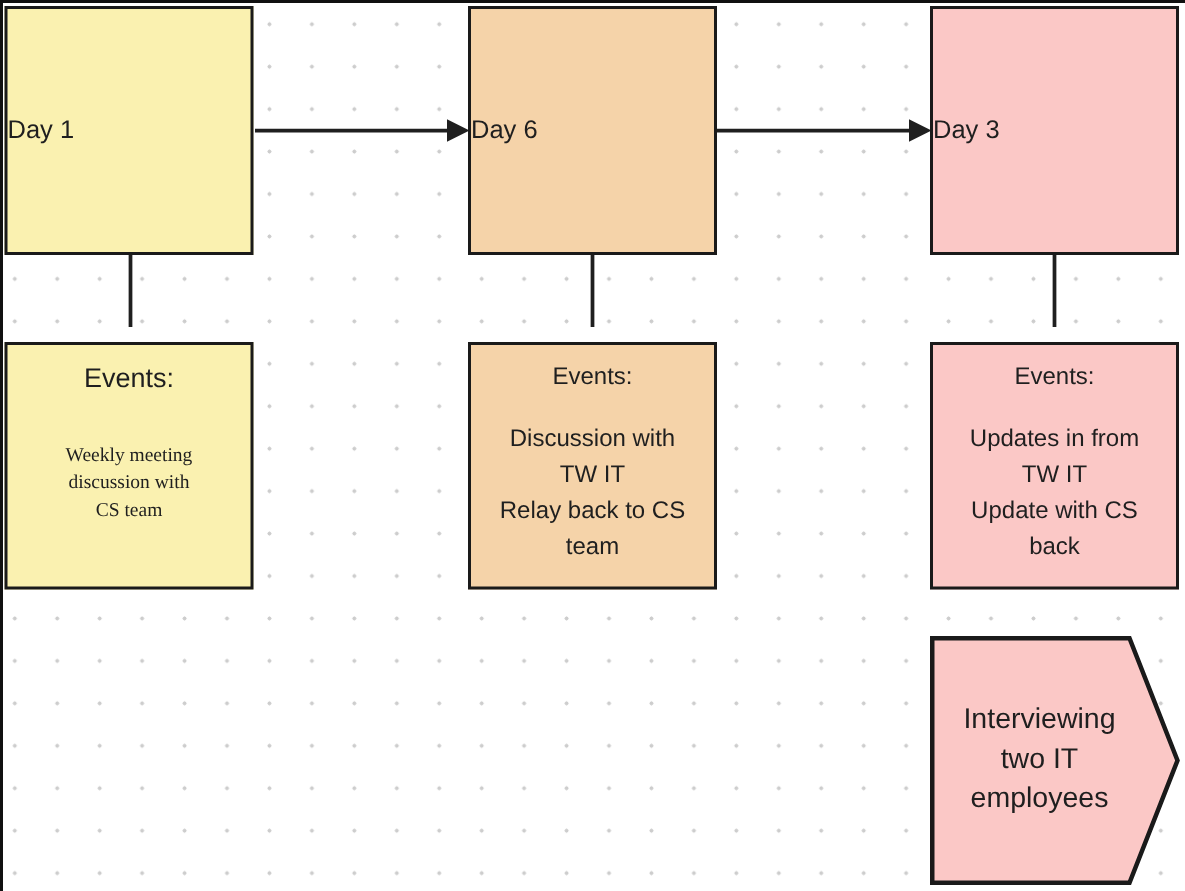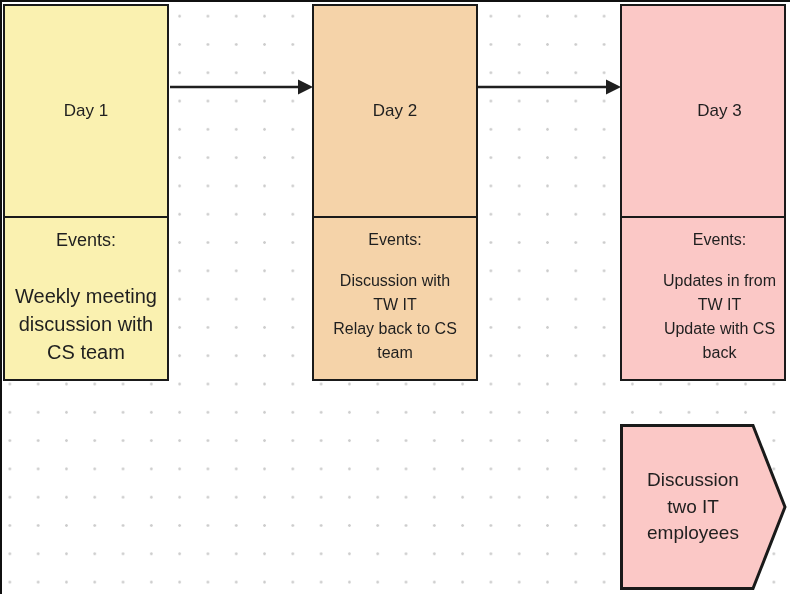--- a/index.html
+++ b/index.html
@@ -16,38 +16,38 @@
     color: #1f1f1f;
   }
   .edge-top  { position: absolute; top: 0; left: 0; width: 100%; height: 2px; background: #101010; z-index: 5; }
   .edge-left { position: absolute; top: 0; left: 0; width: 2px; height: 100%; background: #101010; z-index: 5; }
 
   .connectors { position: absolute; top: 0; left: 0; z-index: 1; }
 
   .shape { position: absolute; box-sizing: border-box; z-index: 2; }
   .col1 { left: 3px; }
   .col2 { left: 312px; }
-  .col3 { left: 620px; padding-left: 33px; }
+  .col3 { left: 620px; }
 
   .day-box {
-    top: 4px; width: 166px; height: 214px;
+    top: 4px; width: 166px; height: 166px;
     border: 2.5px solid #1a1a1a;
-    display: flex; align-items: center; justify-content: center;
+    display: flex; align-items: center; justify-content: flex-start;
     font-size: 17px;
   }
   .events-box {
-    top: 216px; width: 166px; height: 165px;
+    top: 228px; width: 166px; height: 165px;
     border: 2.5px solid #1a1a1a;
     text-align: center;
     padding-top: 12px;
   }
   .ev-header { line-height: 1.2; }
   .ev-body   { white-space: pre-line; }
   .col1 .ev-header { font-size: 18px; }
-  .col1 .ev-body   { font-size: 20px; line-height: 1.42; margin-top: 30px; }
+  .col1 .ev-body   { font-size: 13px; line-height: 1.42; margin-top: 30px; font-family: Liberation Serif, serif; }
   .col2 .ev-header, .col3 .ev-header { font-size: 16px; }
   .col2 .ev-body,   .col3 .ev-body   { font-size: 16px; line-height: 1.5; margin-top: 20px; }
 
   .pent { top: 424px; width: 167px; height: 166px; }
   .pent svg { position: absolute; top: 0; left: 0; width: 100%; height: 100%; display: block; }
   .pent-label {
     position: absolute; top: 0; bottom: 0; left: 3px; right: 24px;
     display: flex; align-items: center; justify-content: center;
     text-align: center; font-size: 19px; line-height: 1.42;
     white-space: pre-line;
@@ -72,21 +72,21 @@
     <span>Day 1</span>
   </div>
   <div class="shape events-box col1" style="background-color: rgb(250, 241, 176);">
     <div class="ev-header">Events:</div>
     <div class="ev-body">Weekly meeting
 discussion with
 CS team</div>
   </div>
 
   <div class="shape day-box col2" style="background-color: rgb(245, 211, 169);">
-    <span>Day 2</span>
+    <span>Day 6</span>
   </div>
   <div class="shape events-box col2" style="background-color: rgb(245, 211, 169);">
     <div class="ev-header">Events:</div>
     <div class="ev-body">Discussion with
 TW IT
 Relay back to CS
 team</div>
   </div>
 
   <div class="shape day-box col3" style="background-color: rgb(251, 200, 198);">
@@ -96,20 +96,20 @@
     <div class="ev-header">Events:</div>
     <div class="ev-body">Updates in from
 TW IT
 Update with CS
 back</div>
   </div>
   <div class="shape pent col3">
     <svg viewBox="0 0 167 166" preserveAspectRatio="none">
       <polygon points="1.5,1.5 133,1.5 165,83 133,164.5 1.5,164.5" stroke="#1a1a1a" stroke-width="3" stroke-linejoin="miter" fill="#FBC8C6"></polygon>
     </svg>
-    <div class="pent-label">Discussion
+    <div class="pent-label">Interviewing
 two IT
 employees</div>
   </div>
 
   <div class="edge-top"></div>
   <div class="edge-left"></div>
 </div>
 
 </body></html>

